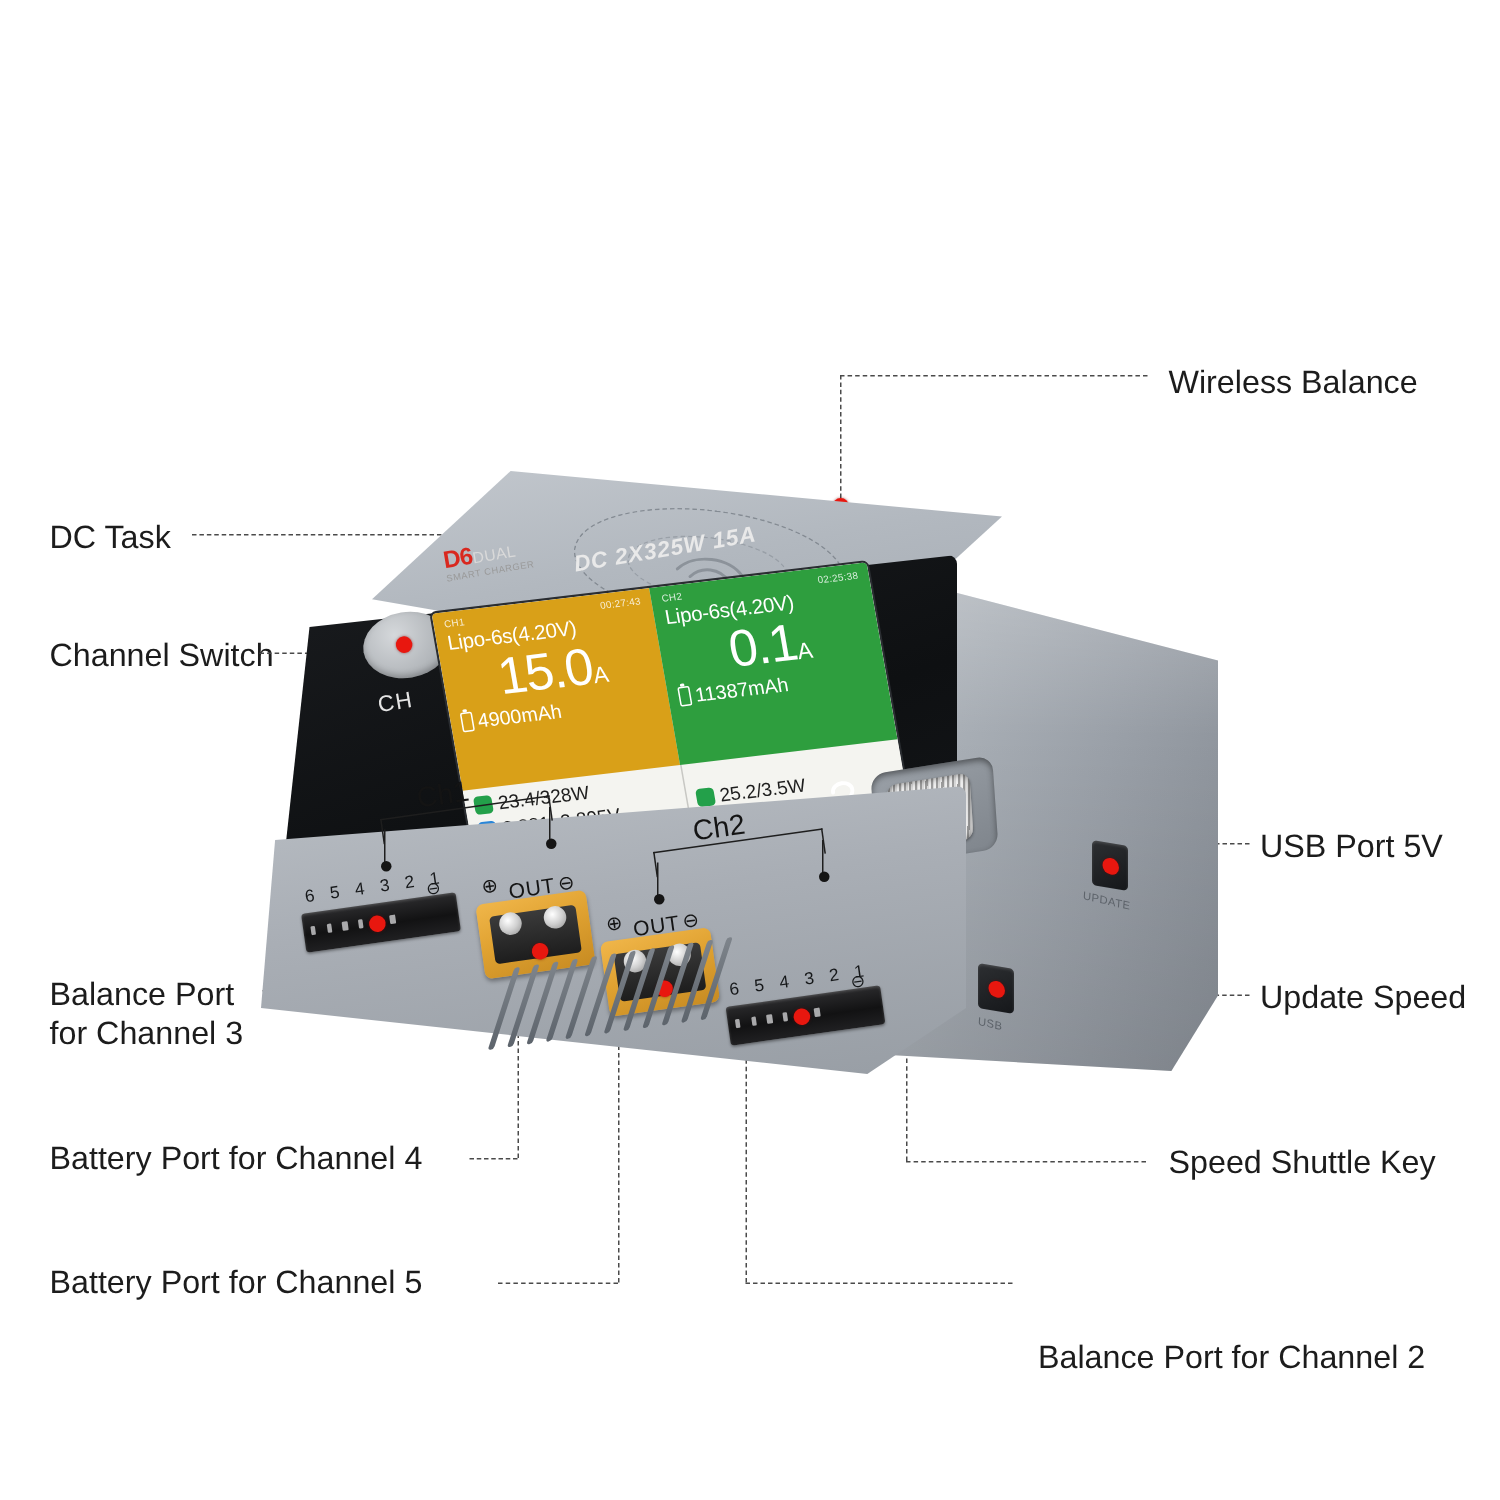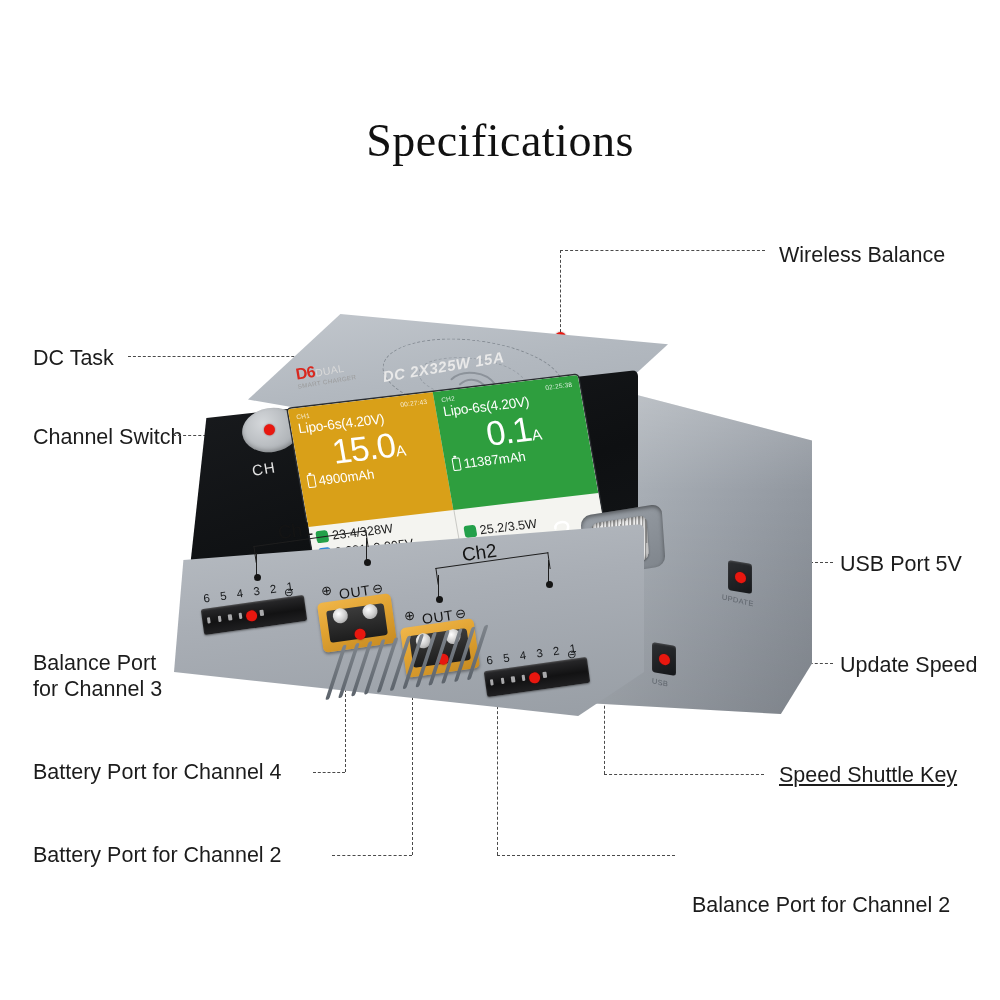--- a/index.html
+++ b/index.html
@@ -550,40 +550,39 @@
     transform: skewY(9deg) rotate(4deg);
     letter-spacing: .3px;
     white-space: nowrap;
   }
 </style>
 </head>
 <body>
 
 <div id="page">
 
-  <div id="title">Specifications</div>
 
   <div class="callout right" style="left:779px; top:242px;">Wireless Balance</div>
 
   <div class="callout left" style="left:33px; top:345px;">DC Task</div>
 
   <div class="callout left" style="left:33px; top:424px;">Channel Switch</div>
 
   <div class="callout right" style="left:840px; top:551px;">USB Port 5V</div>
 
   <div class="callout right" style="left:840px; top:652px;">Update Speed</div>
 
   <div class="callout left" style="left:33px; top:650px;">Balance Port
 for Channel 3</div>
 
   <div class="callout left" style="left:33px; top:759px;">Battery Port for Channel 4</div>
 
-  <div class="callout left" style="left:33px; top:842px;">Battery Port for Channel 2</div>
-
-  <div class="callout right" style="left:779px; top:762px;text-decoration:underline;">Speed Shuttle Key</div>
+  <div class="callout left" style="left:33px; top:842px;">Battery Port for Channel 5</div>
+
+  <div class="callout right" style="left:779px; top:762px;">Speed Shuttle Key</div>
 
   <div class="callout right" style="left:692px; top:892px;">Balance Port for Channel 2</div>
 
   <div class="lead h" style="left:560px; top:250px; width:205px;"></div>
   <div class="lead v" style="left:560px; top:250px; height:87px;"></div>
   <div class="dot-red" style="left:555px; top:332px;"></div>
 
   <div class="lead h" style="left:128px; top:356px; width:196px;"></div>
 
   <div class="lead h" style="left:173px; top:435px; width:104px;"></div>

